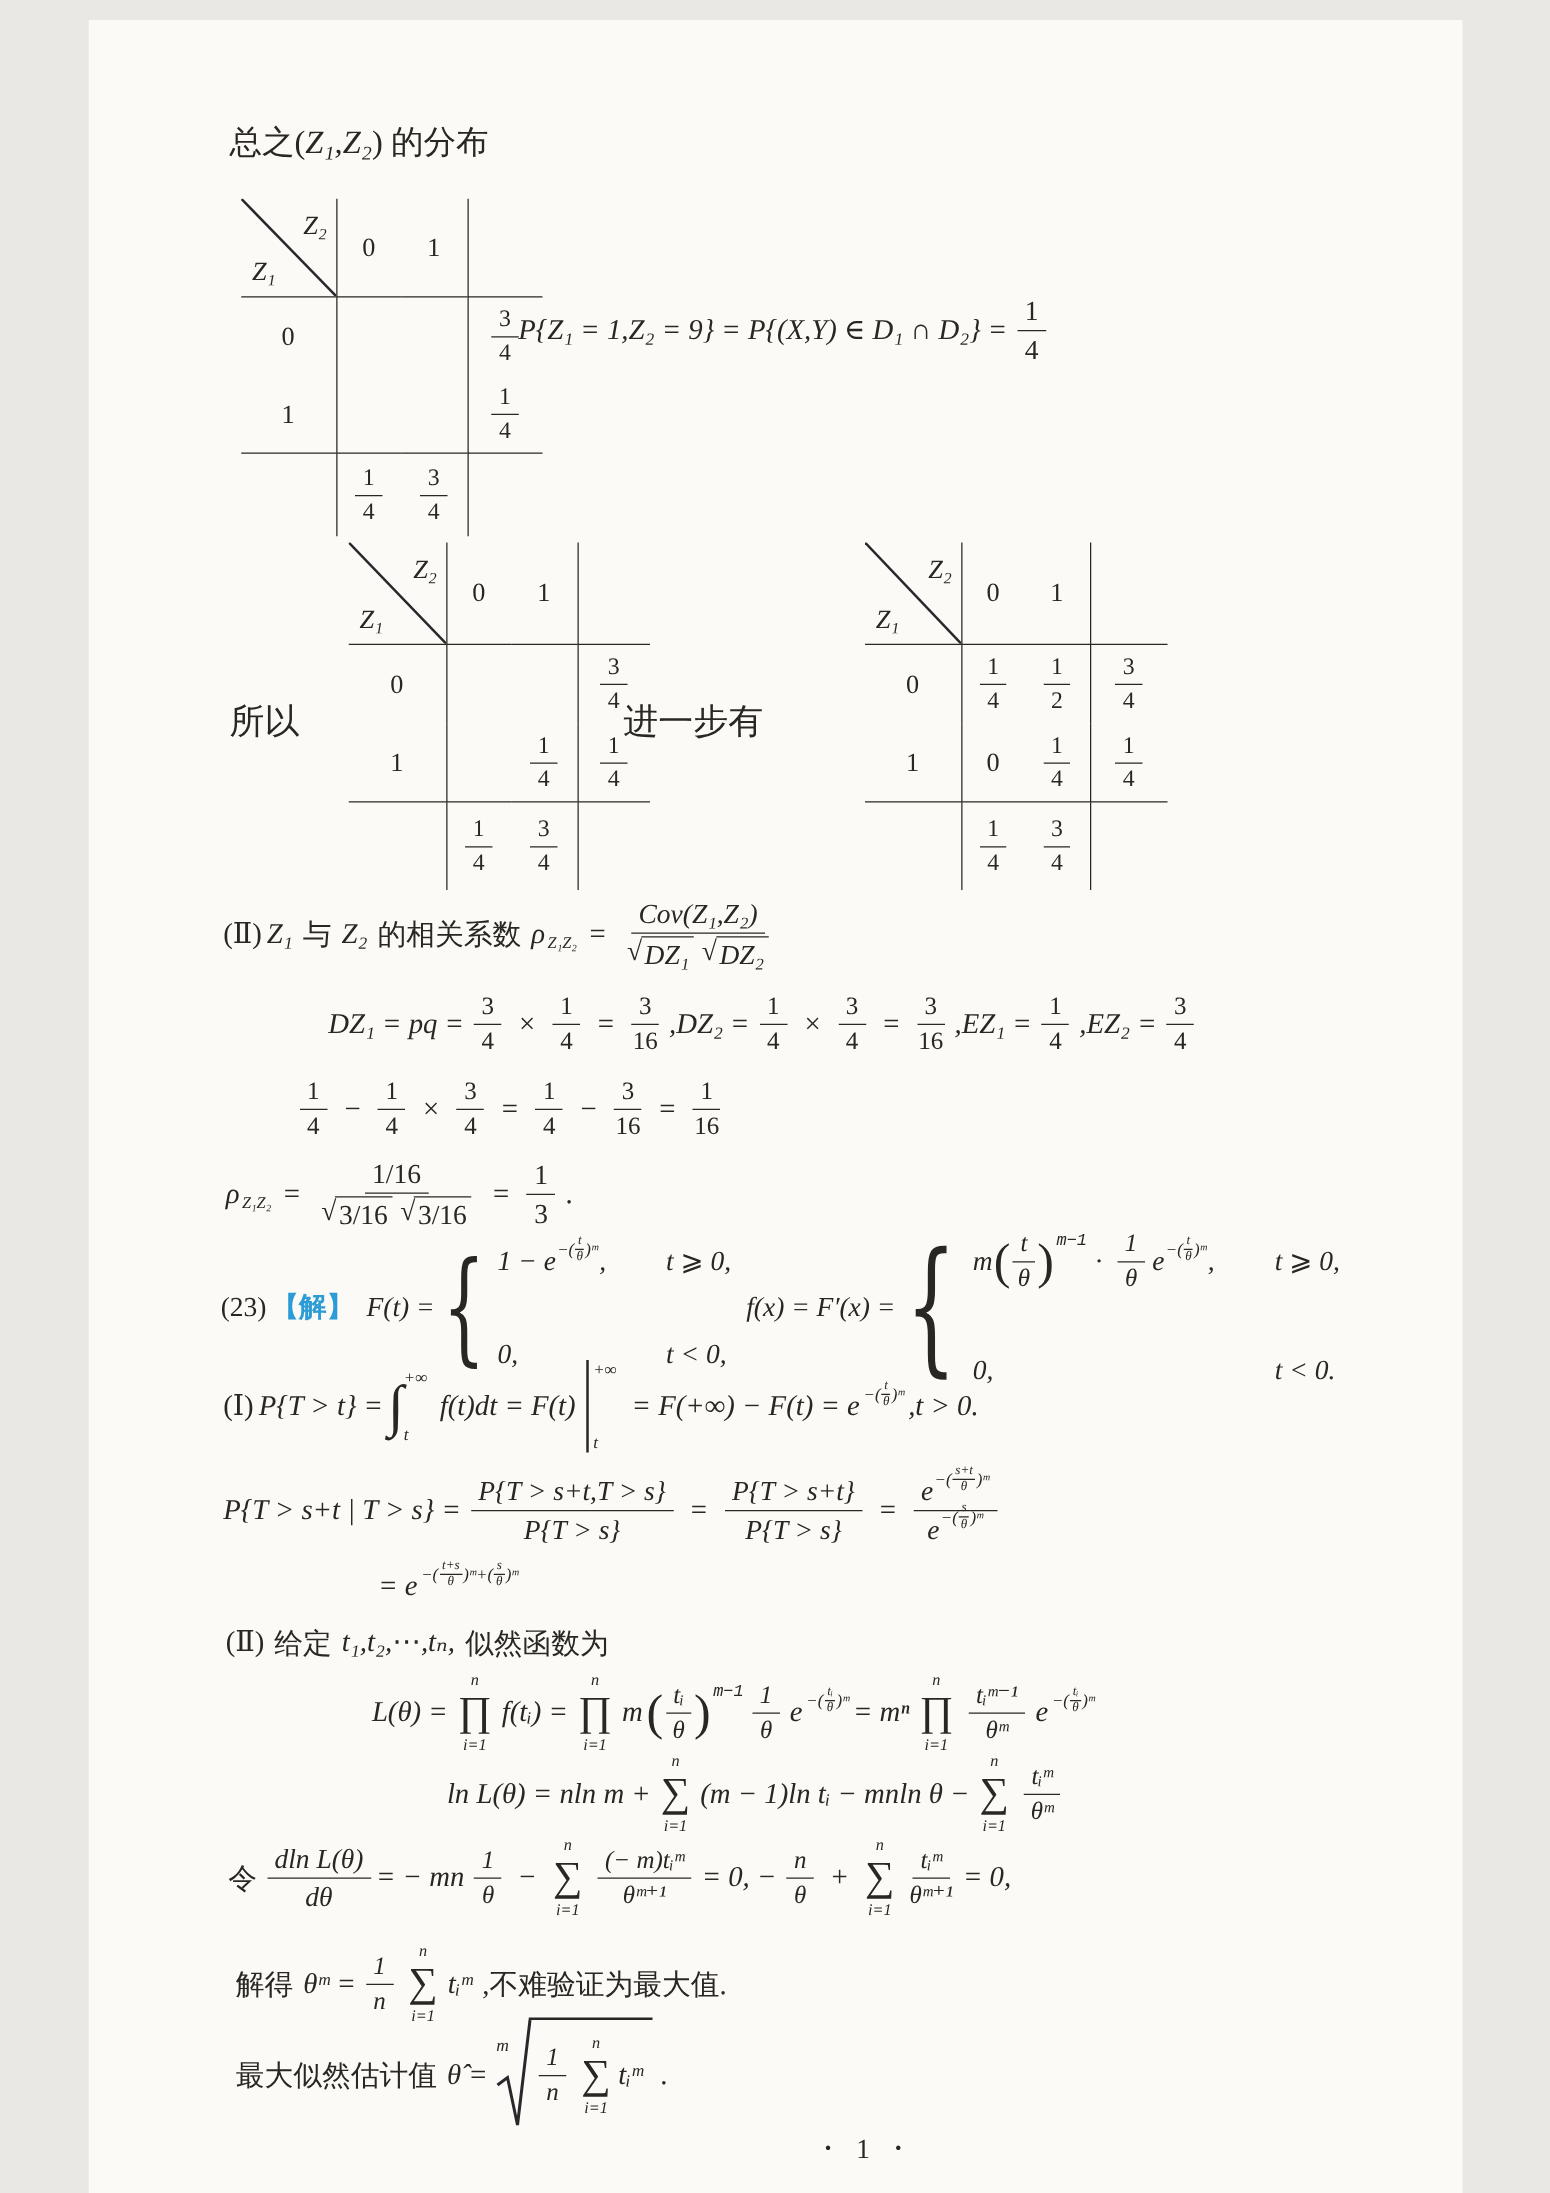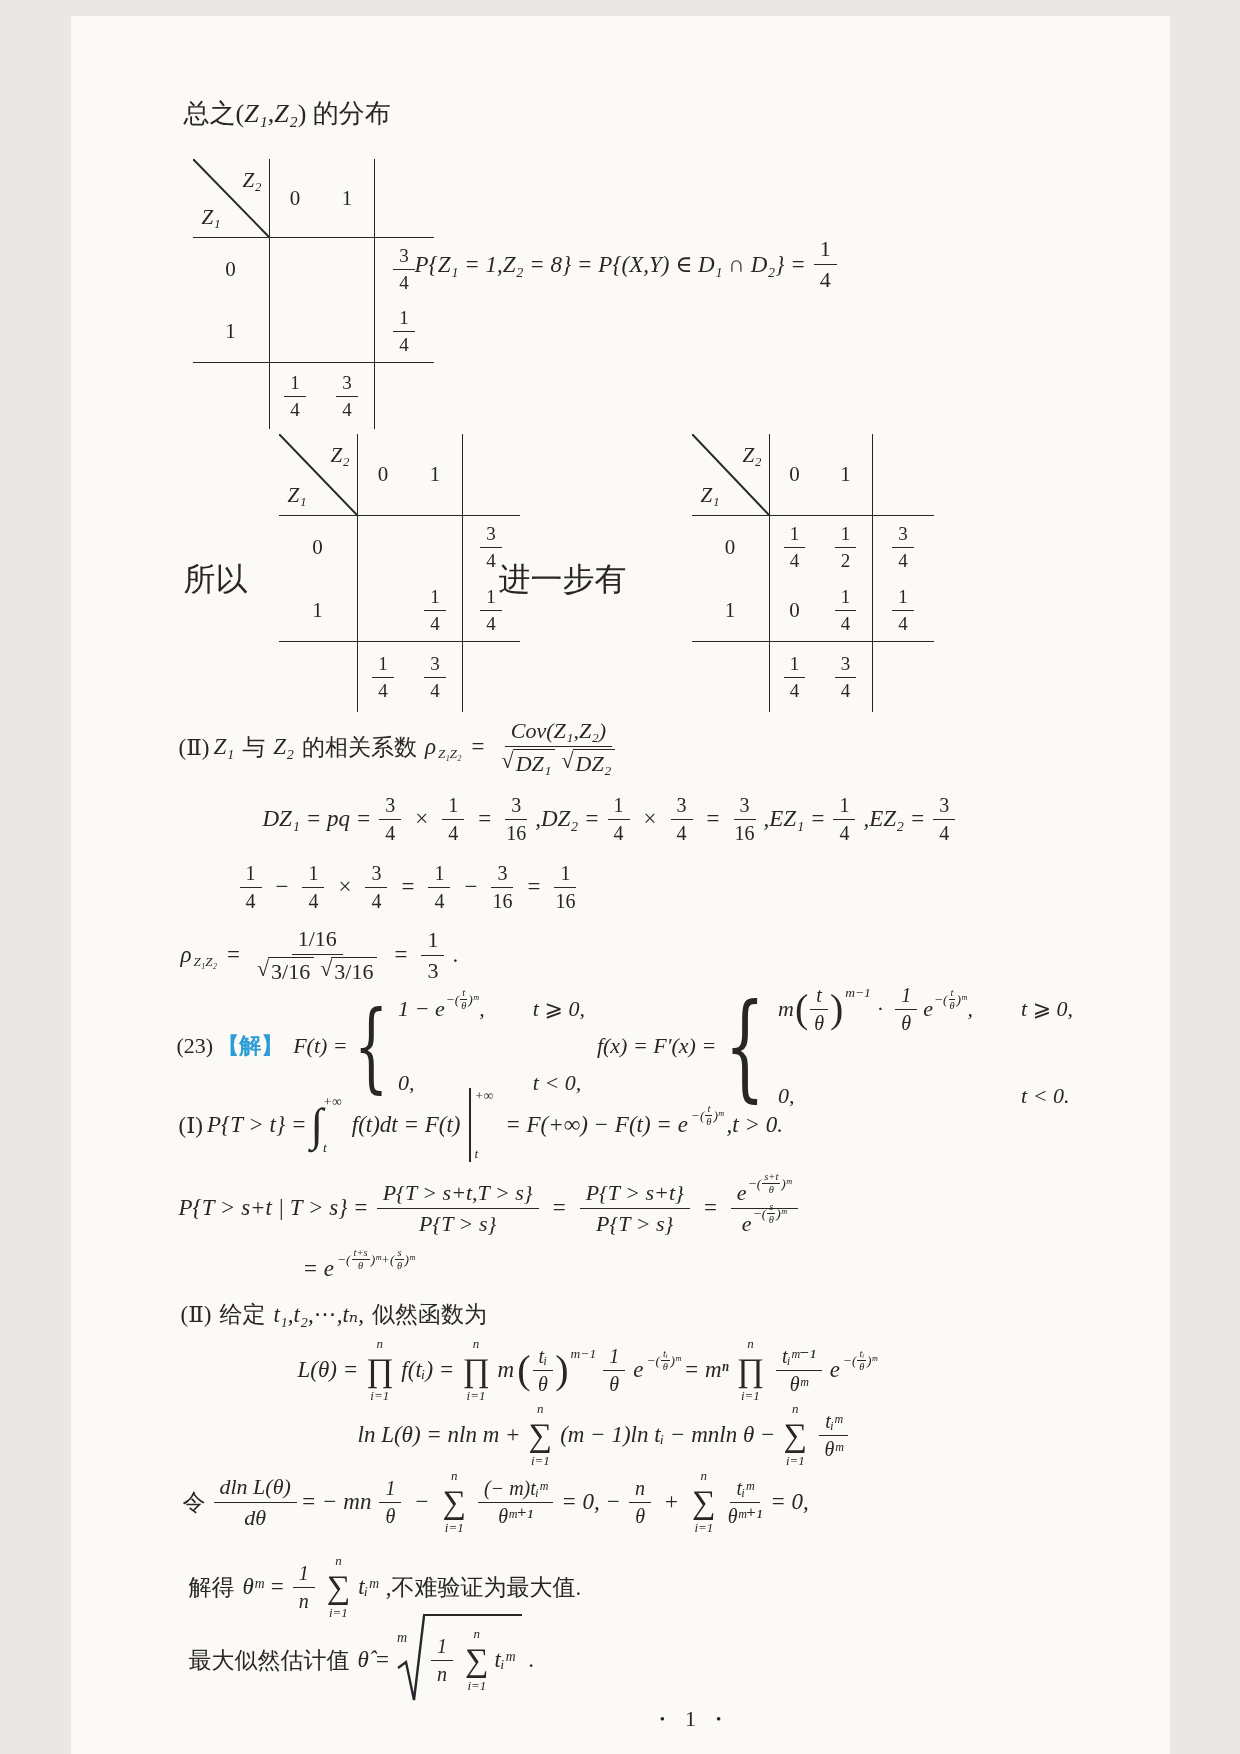--- a/index.html
+++ b/index.html
@@ -1,21 +1,21 @@
 <!DOCTYPE html>
 <html><head>
 <meta charset="utf-8">
 <style>
   :root{ --ink:#292723; }
   *{ box-sizing:border-box; margin:0; padding:0; }
   body{ background:#e9e8e4; }
   .page{ position:relative; width:1099px; height:1754px; margin:16px auto; background:#fbfaf6;
          color:var(--ink); font-family:"Liberation Serif","DejaVu Serif","DejaVu Sans",serif; overflow:hidden; }
   .intro{ position:absolute; font-size:26px; }
-  .label-cn{ position:absolute; font-size:32px; }
+  .label-cn{ position:absolute; font-size:28px; }
   .it{ font-style:italic; }
   .up{ font-style:normal; }
   
   .eq{ position:absolute; display:flex; align-items:center; white-space:nowrap;
        font-size:23px; font-style:italic; }
   .eq>span{ margin:0 2px; }
   .op{ margin:0 8px !important; font-style:normal; }
   .cnp{ font-style:normal; margin:0 6px !important; }
   
   .frac{ display:inline-flex; flex-direction:column; align-items:center; text-align:center;
@@ -24,21 +24,21 @@
   .frac>.n{ border-bottom:1.6px solid var(--ink); padding:0 6px 2px; display:inline-flex; align-items:center; justify-content:center; }
   .frac>.d{ padding-top:2px; display:inline-flex; align-items:center; justify-content:center; }
   .frac.lg{ font-size:22px; }
   
   .sfrac{ display:inline-flex; flex-direction:column; align-items:center; font-size:10.5px;
           line-height:1.12; font-style:italic; margin:0 1px; vertical-align:middle; }
   .sfrac>.n{ border-bottom:1px solid var(--ink); padding:0 2px; }
   
   .xp{ font-size:13.5px; position:relative; top:-0.7em; display:inline-flex; align-items:center;
        margin:0 1px !important; font-style:italic; }
-  .xp.hi{ top:-1.15em; }
+  .xp.hi{ top:-1.15em;font-family:Liberation Mono, monospace; }
   .sb{ font-size:13px; position:relative; top:0.55em; margin:0 2px 0 0 !important; }
   
   .sqrt{ display:inline-flex; align-items:flex-start; margin:0 3px; }
   .sqrt>.rs{ font-style:normal; margin-right:-1px; position:relative; top:-1px; }
   .sqrt>.rb{ border-top:1.6px solid var(--ink); padding:1px 4px 0 3px; }
   
   .bigop{ display:inline-flex; flex-direction:column; align-items:center; line-height:1; margin:0 6px !important; }
   .bigop>.t,.bigop>.b{ font-size:13px; font-style:italic; line-height:1.1; }
   .bigop>.s{ font-size:33px; font-style:normal; padding:2px 0; }
   
@@ -122,21 +122,21 @@
     <div>
         <span class="frac">
           <span class="n">3</span>
           <span class="d">4</span>
         </span>
       </div>
     <div class="bl"></div>
   </div>
 
   <div class="eq" style="left:342px;top:218px;height:60px;">
-    <span>P{Z₁ = 1,Z₂ = 8} = P{(X,Y) ∈ D₁ ∩ D₂} =</span>
+    <span>P{Z₁ = 1,Z₂ = 9} = P{(X,Y) ∈ D₁ ∩ D₂} =</span>
     <span class="frac lg">
         <span class="n">1</span>
         <span class="d">4</span>
       </span>
   </div>
 
   <div class="label-cn" style="left:113px;top:542px;">所以</div>
   <div class="label-cn" style="left:428px;top:542px;">进一步有</div>
 
   <div class="jtable" style="left:208px;top:418px;grid-template-columns:78px 52px 53px 58px;grid-template-rows:82px 63px 63px 70px;">

